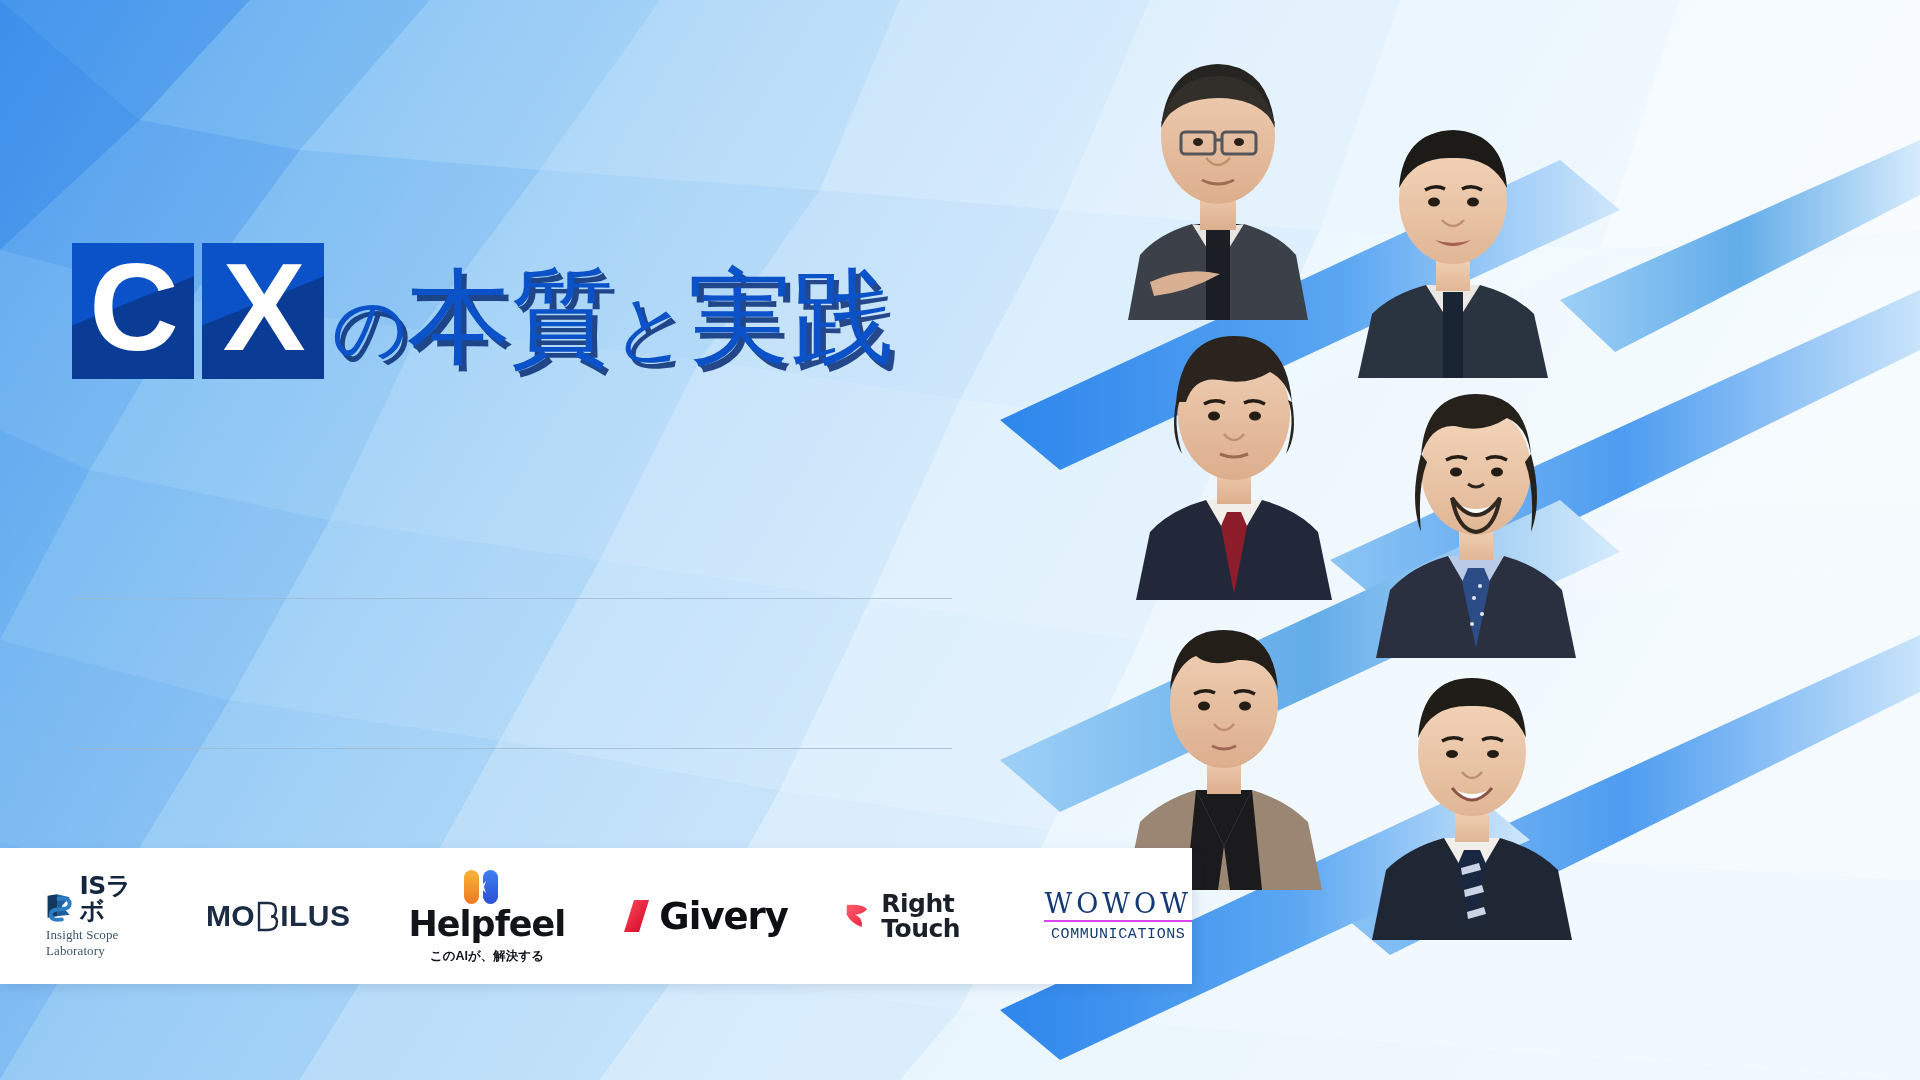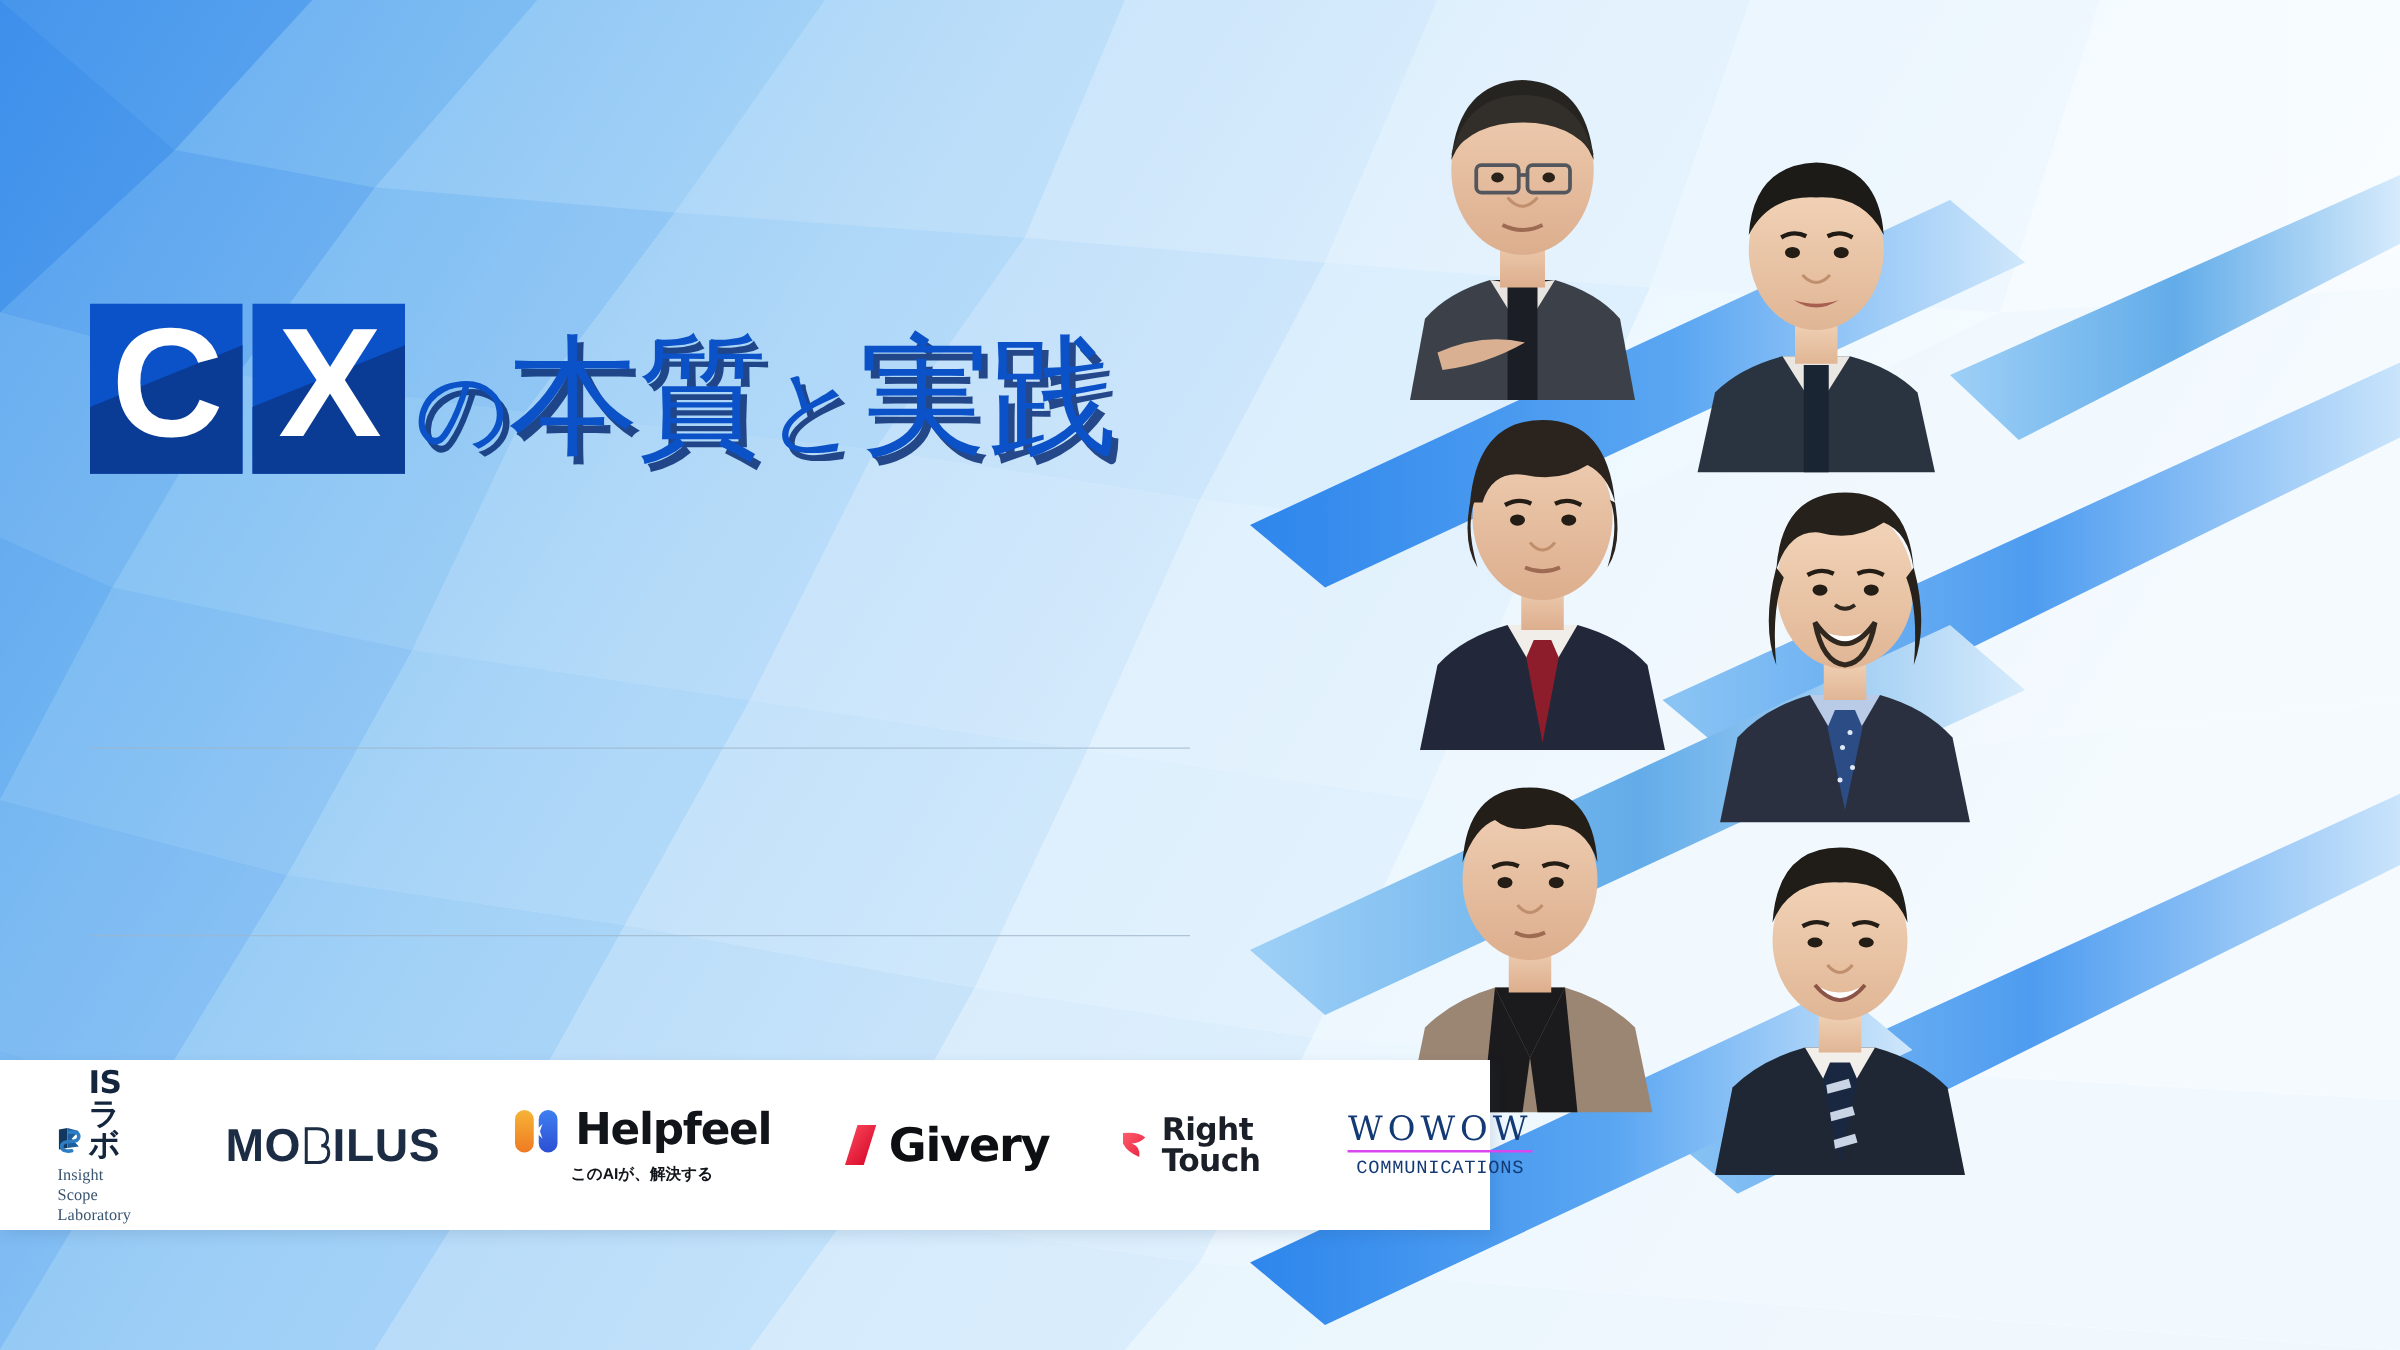--- a/index.html
+++ b/index.html
@@ -90,27 +90,27 @@
   
   #logo-islabo{margin-left:46px;}
   #islabo-main{display:flex;align-items:flex-end;}
   #islabo-mark{width:40px;height:34px;margin-right:2px;}
   #islabo-txt{font-size:25px;font-weight:700;color:#13263d;letter-spacing:-.5px;
     font-family:"DejaVu Sans","Liberation Sans",sans-serif;line-height:1;}
   #islabo-sub{font-size:13px;color:#3a5570;margin-top:4px;letter-spacing:.1px;font-family:Liberation Serif, serif;}
 
   
   #logo-mobilus{margin-left:66px;}
-  #mobilus-txt{font-size:37px;font-weight:700;color:#1b2c44;letter-spacing:.5px;
-    font-family:"Liberation Sans","DejaVu Sans",sans-serif;line-height:1;display:flex;align-items:center;}
+  #mobilus-txt{font-size:30px;font-weight:700;color:#1b2c44;letter-spacing:.5px;
+    font-family:"Liberation Sans","DejaVu Sans",sans-serif;line-height:1;display:flex;align-items:flex-start;}
   #mobilus-b{width:23px;height:31px;margin:0 1px;}
 
   
   #logo-helpfeel{margin-left:58px;}
-  #helpfeel-row{display:flex;align-items:center;}
+  #helpfeel-row{display:flex;align-items:center;flex-direction:column;}
   #helpfeel-mark{width:42px;height:40px;margin-right:8px;}
   #helpfeel-txt{font-size:35px;font-weight:700;color:#111418;letter-spacing:-1px;
     font-family:"DejaVu Sans","Liberation Sans",sans-serif;line-height:1;}
   #helpfeel-sub{font-size:12.5px;font-weight:700;color:#111418;margin-top:6px;letter-spacing:0px;}
 
   
   #logo-givery{margin-left:58px;}
   #givery-row{display:flex;align-items:center;}
   #givery-mark{width:27px;height:34px;margin-right:9px;}
   #givery-txt{font-size:37px;font-weight:700;color:#0d0f12;letter-spacing:-1px;

